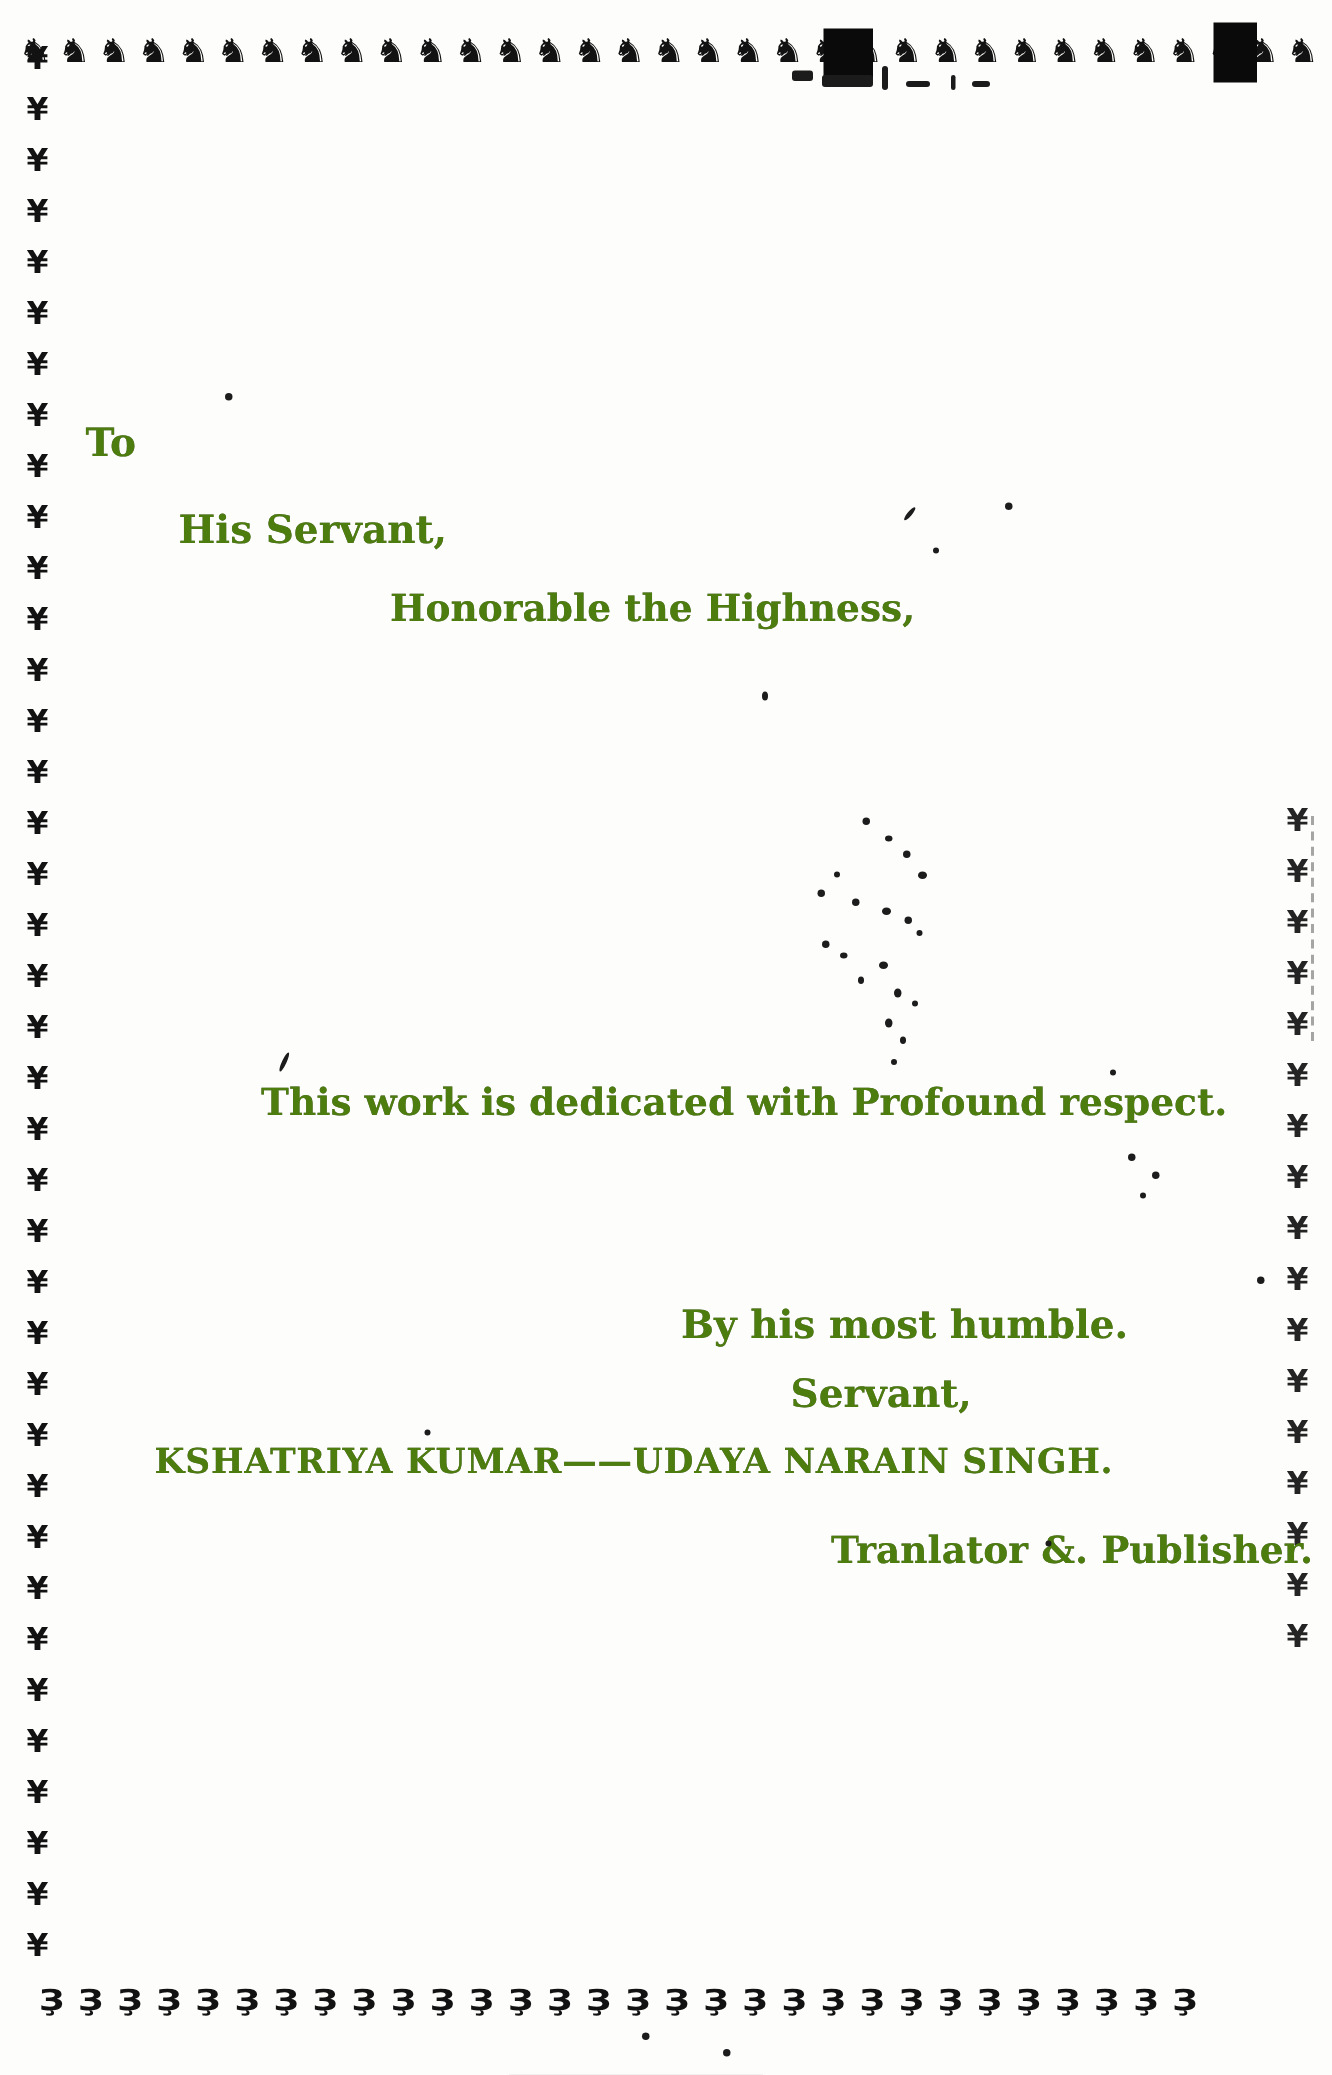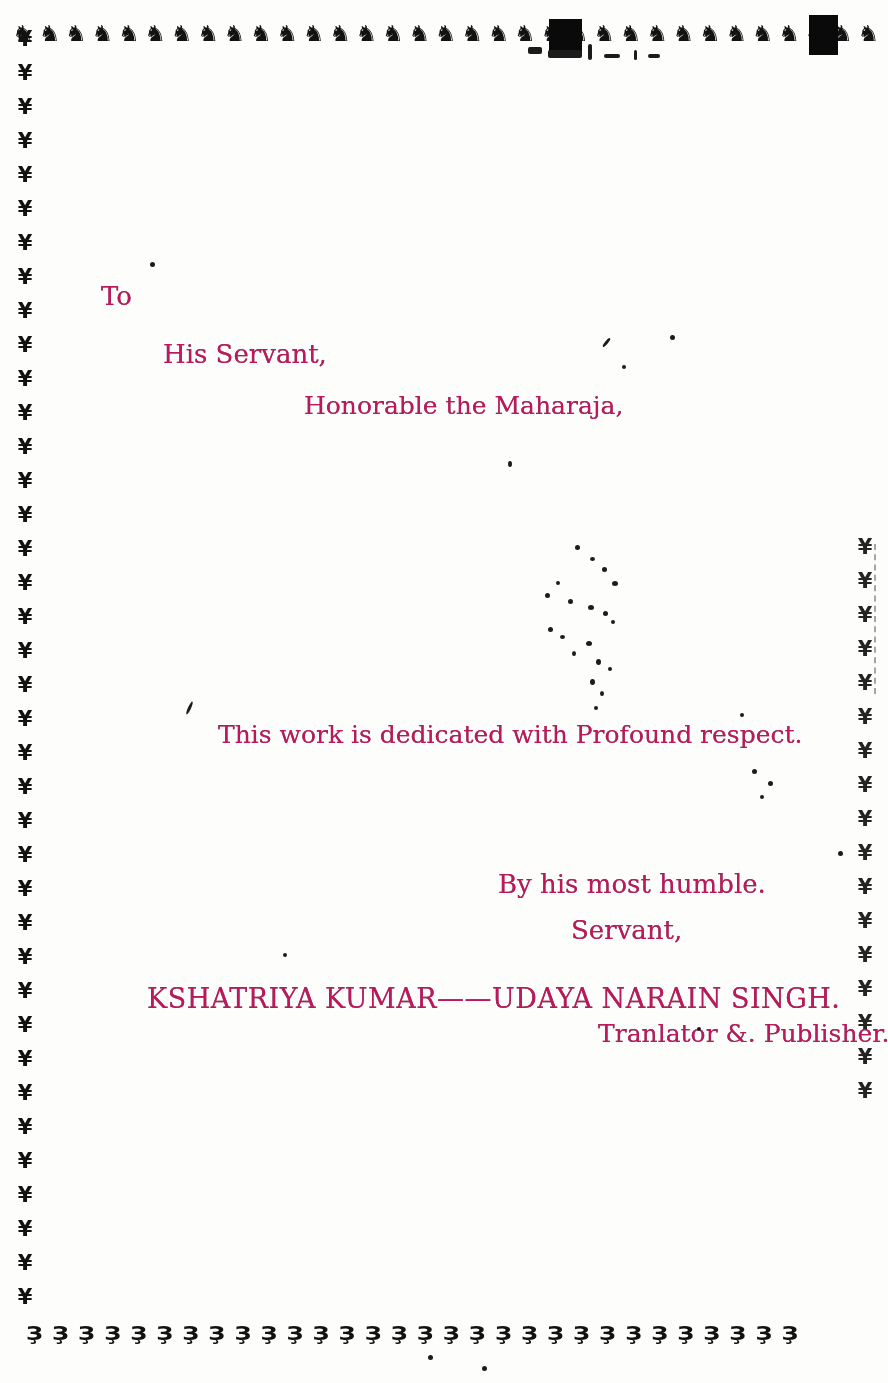--- a/index.html
+++ b/index.html
@@ -42,33 +42,32 @@
   .right-faint{
     position:absolute;left:874px;top:544px;height:150px;width:0;
     border-left:2px dashed rgba(20,20,20,.38);
   }
   .ink-block{position:absolute;background:#0a0a0a;}
   .smudge{position:absolute;background:#1b1b1b;border-radius:2px;}
   .speck{position:absolute;background:#1c1c1c;border-radius:50%;}
   
   .tline{
     position:absolute;white-space:nowrap;
-    font-weight:normal;color:#be185d;
+    font-weight:bold;color:#4d7c0f;
     text-shadow:0 0 .4px rgba(0,0,0,.55);
-    margin-left:44px;
   }
   .t-to          {left:57px;  top:281px; font-size:26px;}
   .t-highness    {left:119px; top:339px; font-size:26px;}
   .t-honorable   {left:260px; top:391px; font-size:25px;}
   .t-sir         {left:286px; top:431px; font-size:28px; letter-spacing:.5px; word-spacing:3px;}
   .t-bhinga      {left:636px; top:571px; font-size:25px;}
   .t-thiswork    {left:174px; top:720px; font-size:25px;}
   .t-byhis       {left:454px; top:869px; font-size:26px;}
   .t-servant     {left:527px; top:915px; font-size:26px;}
-  .t-kshatriya   {left:103px; top:983px; font-size:27px; letter-spacing:.5px;}
+  .t-kshatriya   {left:103px; top:961px; font-size:23px; letter-spacing:.5px;}
   .t-tranlator   {left:554px; top:1019px;font-size:25px;}
 </style>
 </head>
 <body>
 
 <div class="page">
 
   <div class="border border-top" id="topRow">♞♞♞♞♞♞♞♞♞♞♞♞♞♞♞♞♞♞♞♞♞♞♞♞♞♞♞♞♞♞♞♞♞♞</div>
   <div class="border border-bottom" id="bottomRow">ҘҘҘҘҘҘҘҘҘҘҘҘҘҘҘҘҘҘҘҘҘҘҘҘҘҘҘҘҘҘ</div>
   <div class="border border-left" id="leftCol">¥
@@ -134,21 +133,21 @@
       <div class="smudge" style="left: 528px; top: 47px; width: 14px; height: 7px;"></div>
       <div class="smudge" style="left: 548px; top: 50px; width: 34px; height: 8px;"></div>
       <div class="smudge" style="left: 588px; top: 44px; width: 4px; height: 16px;"></div>
       <div class="smudge" style="left: 604px; top: 54px; width: 16px; height: 4px;"></div>
       <div class="smudge" style="left: 634px; top: 50px; width: 3px; height: 10px;"></div>
       <div class="smudge" style="left: 648px; top: 54px; width: 12px; height: 4px;"></div>
     </div>
 
   <div class="tline t-to">To</div>
   <div class="tline t-highness">His Servant,</div>
-  <div class="tline t-honorable">Honorable the Maharaja,</div>
+  <div class="tline t-honorable">Honorable the Highness,</div>
   <div class="tline t-byhis">By his most humble.</div>
   <div class="tline t-thiswork">This work is dedicated with Profound respect.</div>
   <div class="tline t-servant">Servant,</div>
   <div class="tline t-kshatriya">KSHATRIYA KUMAR——UDAYA NARAIN SINGH.</div>
   <div class="tline t-tranlator">Tranlator &amp;. Publisher.</div>
 
   <div id="speckles">
       <div class="speck" style="left: 150px; top: 262px; width: 5px; height: 5px; transform: rotate(0deg);"></div>
       <div class="speck" style="left: 605px; top: 337px; width: 3px; height: 11px; transform: rotate(40deg);"></div>
       <div class="speck" style="left: 670px; top: 335px; width: 5px; height: 5px; transform: rotate(0deg);"></div>

